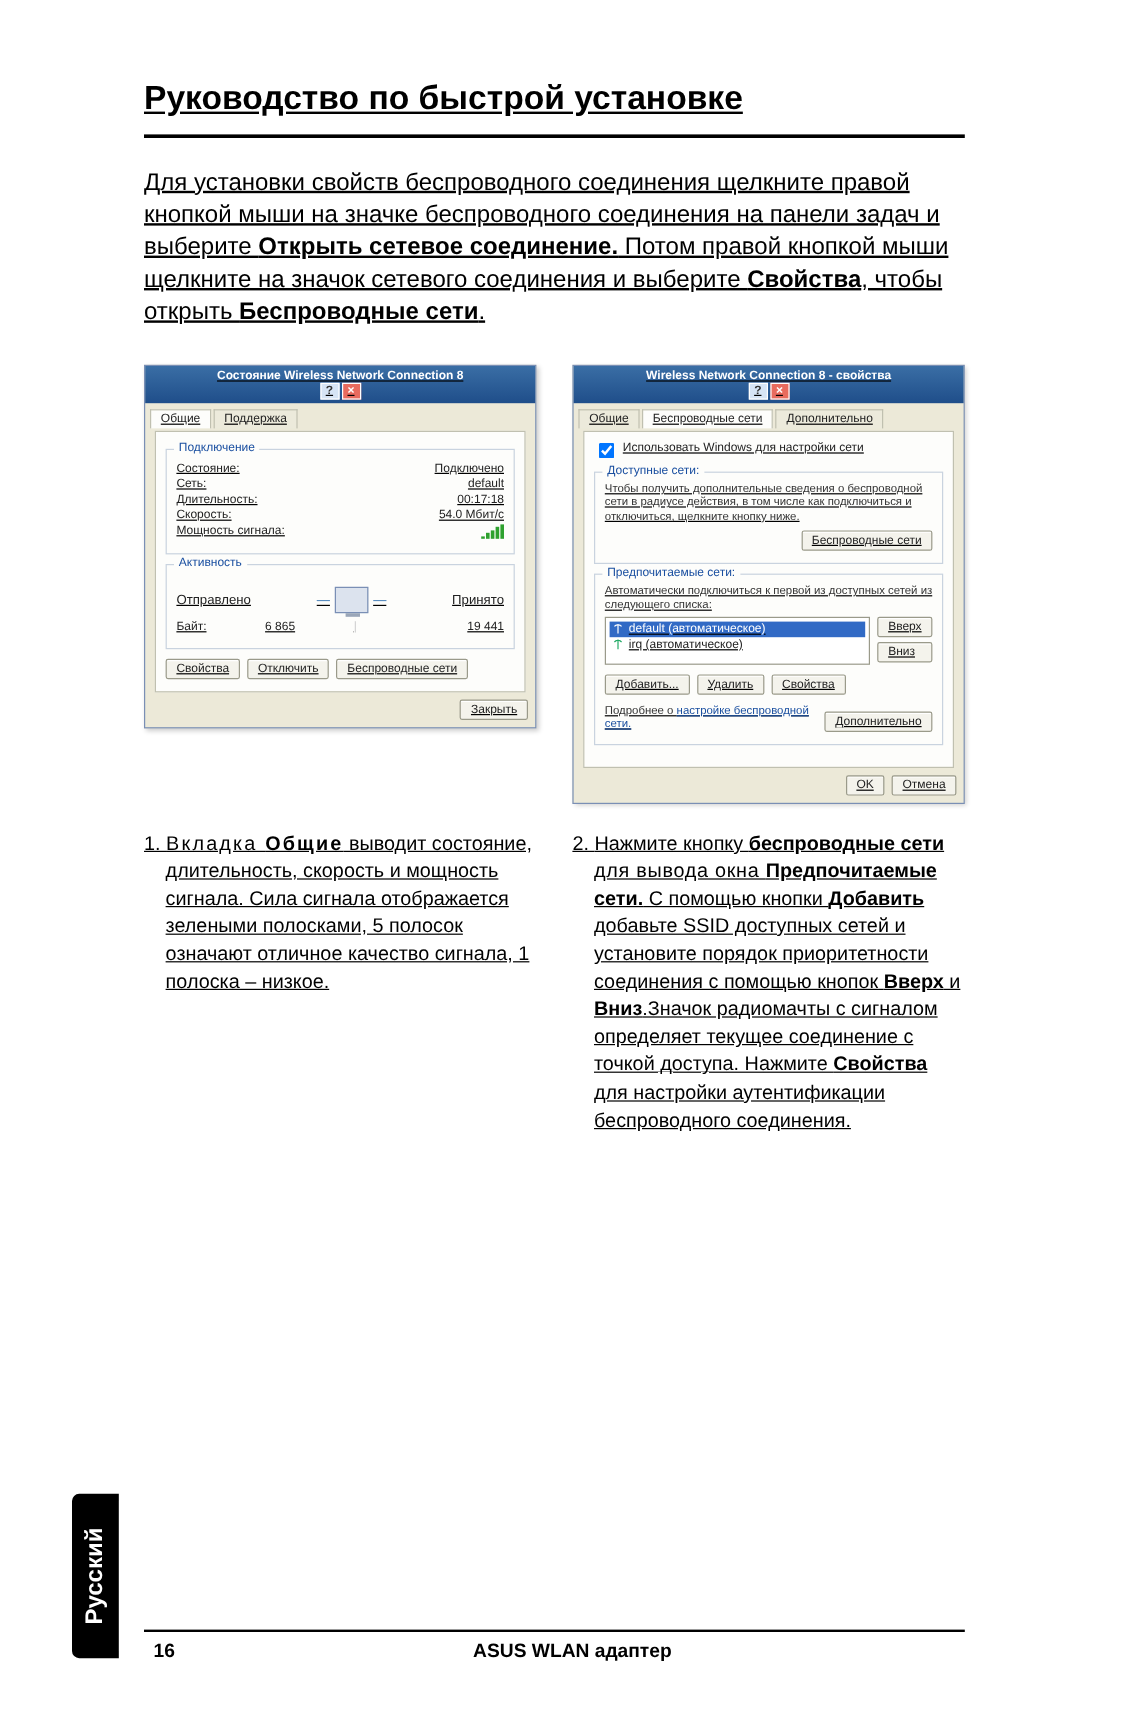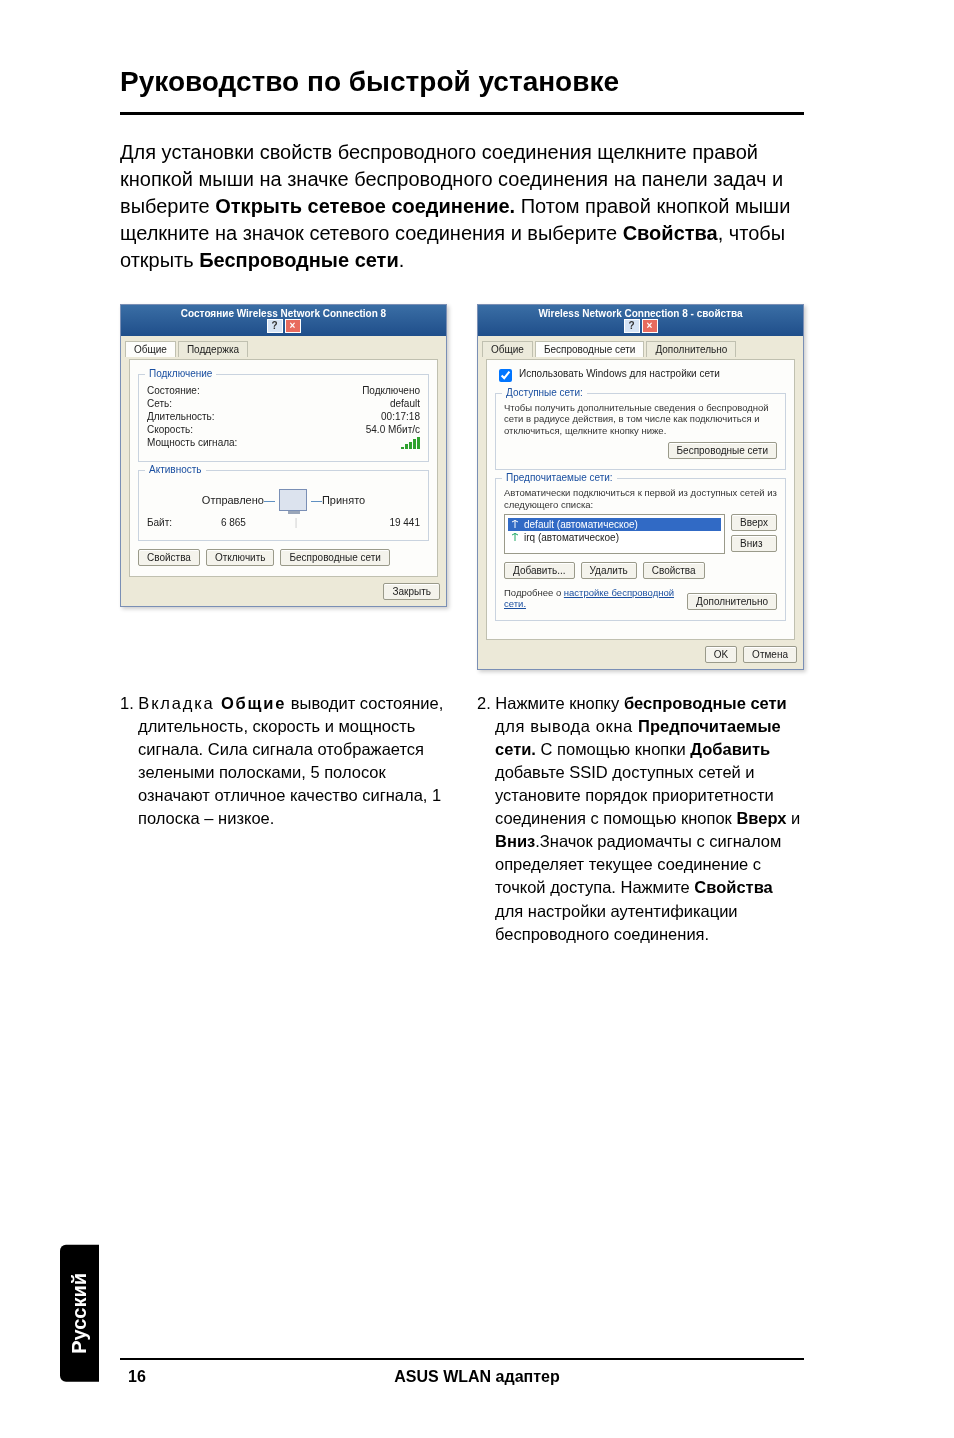--- a/index.html
+++ b/index.html
@@ -11,20 +11,21 @@
     color: #000;
     width: 954px;
     height: 1438px;
     position: relative;
   }
   .page {
     width: 894px;
     height: 1438px;
     padding: 60px 90px 56px 120px;
     position: relative;
+    text-decoration: underline;
   }
   .page-title {
     font-size: 28px;
     font-weight: bold;
     margin: 6px 0 14px 0;
   }
   .hr {
     border: none;
     border-top: 3px solid #000;
     margin: 0 0 24px 0;
@@ -85,21 +86,21 @@
   }
   .grp-title {
     position:absolute; top:-7px; left:6px; background:#fdfdfb; padding:0 4px;
     color:#1a4fa0; font-size:10px;
   }
   .kv { display:flex; justify-content:space-between; margin:2px 0; font-size:10px; }
   .bars { display:flex; gap:1px; align-items:flex-end; height:12px; }
   .bar { width:3px; background:#2ea12e; }
   .bar.b1{height:20%}.bar.b2{height:40%}.bar.b3{height:60%}.bar.b4{height:80%}.bar.b5{height:100%}
   .row-icons {
-    display:flex; justify-content:center; align-items:center; margin:10px 0 6px 0;
+    display:flex; justify-content:space-between; align-items:center; margin:10px 0 6px 0;
   }
   .pc-icon {
     width:28px; height:22px; background:#dce3ee; border:1px solid #7a8fb5; position:relative;
   }
   .pc-icon::after{content:""; position:absolute; bottom:-4px; left:8px; width:12px; height:3px; background:#9aa6b8;}
   .btnbar { display:flex; gap:6px; margin-top:8px; }
   .btn {
     background:#f4f3ec; border:1px solid #9a9a8a; padding:2px 8px; font-size:10px;
     border-radius:2px; box-shadow:inset 0 1px 0 #fff;
   }

